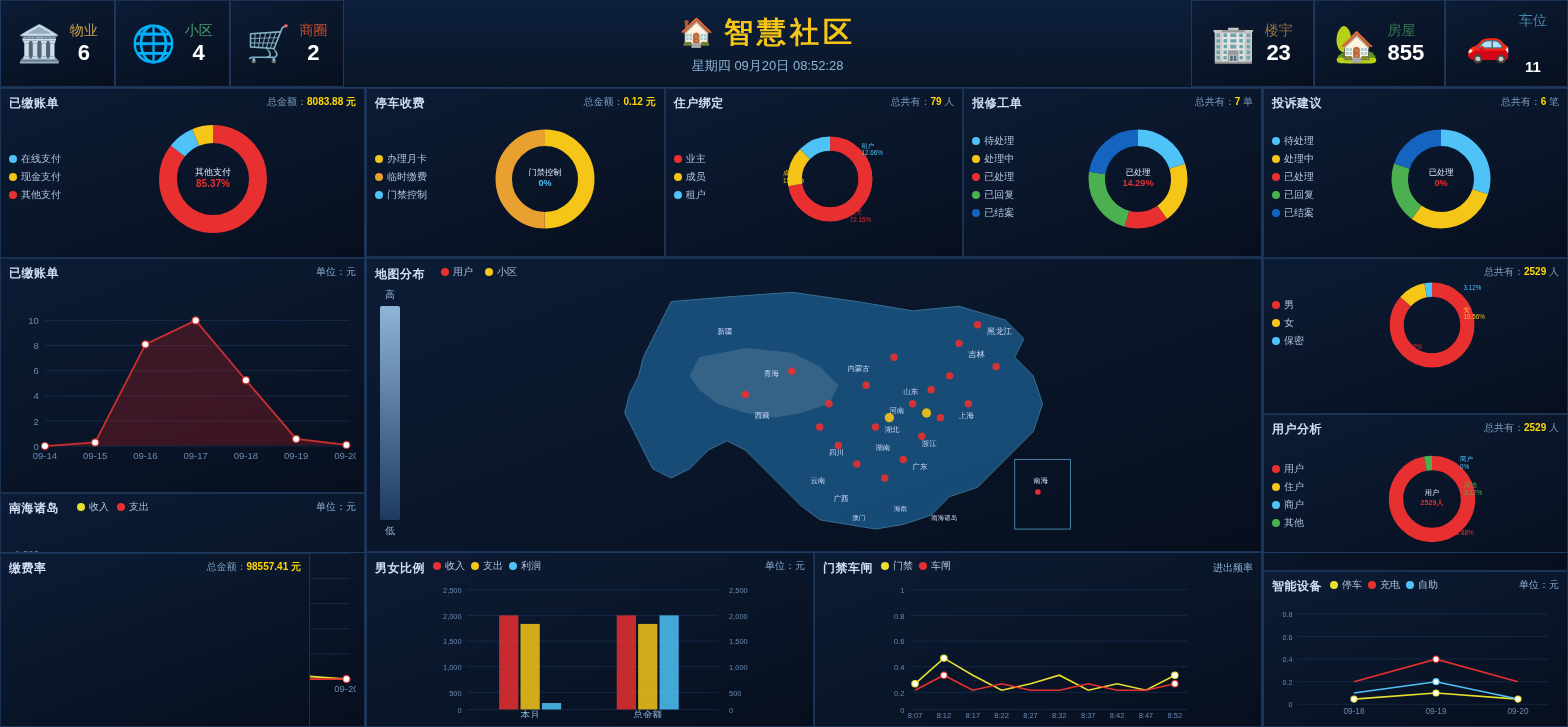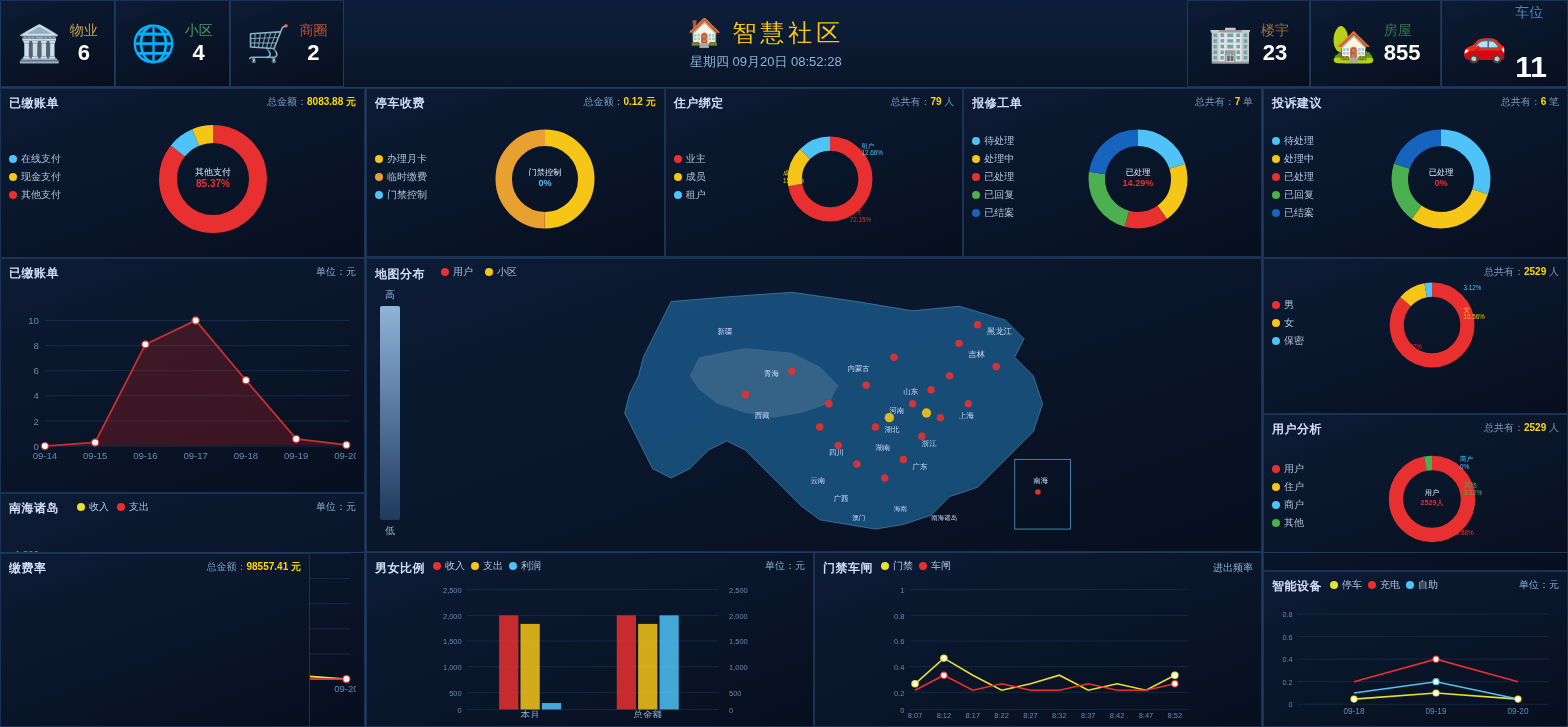--- a/index.html
+++ b/index.html
@@ -99,21 +99,21 @@
         <div>
           <div style="font-size:14px;color:#c05030;">商圈</div>
           <div style="font-size:22px;font-weight:bold;color:#fff;text-align:center;">2</div>
         </div>
       </div>
     </div>
 
     <div style="flex:1;display:flex;flex-direction:column;align-items:center;justify-content:center;">
       <div style="display:flex;align-items:center;gap:10px;">
         <span style="font-size:28px;">🏠</span>
-        <div style="font-size:24px;font-weight:normal;color:#f5c518;letter-spacing:4px;">智慧社区</div>
+        <div style="font-size:29px;font-weight:bold;color:#f5c518;letter-spacing:4px;">智慧社区</div>
       </div>
       <div style="font-size:13px;color:#8eb4d8;margin-top:4px;">星期四 09月20日 08:52:28</div>
     </div>
 
     <div style="display:flex;align-items:stretch;">
       <div class="hpanel" style="padding:0 20px; border-left:1px solid #1e3a5f; gap:8px;">
         <div style="font-size:36px;">🏢</div>
         <div>
           <div style="font-size:14px;color:#9a7040;">楼宇</div>
           <div style="font-size:22px;font-weight:bold;color:#fff;text-align:center;">23</div>
@@ -123,21 +123,21 @@
         <div style="font-size:36px;">🏡</div>
         <div>
           <div style="font-size:14px;color:#3a7a50;">房屋</div>
           <div style="font-size:22px;font-weight:bold;color:#fff;text-align:center;">855</div>
         </div>
       </div>
       <div class="hpanel" style="padding:0 20px; border-left:1px solid #1e3a5f; gap:8px;">
         <div style="font-size:36px;">🚗</div>
         <div>
           <div style="font-size:14px;color:#4a8ab0;">车位</div>
-          <div style="font-size:30px;font-weight:bold;color:#fff;text-align:center;margin-top:28px;">11</div>
+          <div style="font-size:15px;font-weight:bold;color:#fff;text-align:center;margin-top:28px;">11</div>
         </div>
       </div>
     </div>
   </div>
 
   <div class="content-area">
 
     <div style="width:366px;display:flex;flex-direction:column;border-right:1px solid #1e3a5f;">
 
       <div class="sec" style="height:170px;border-bottom:1px solid #1a3355;">

